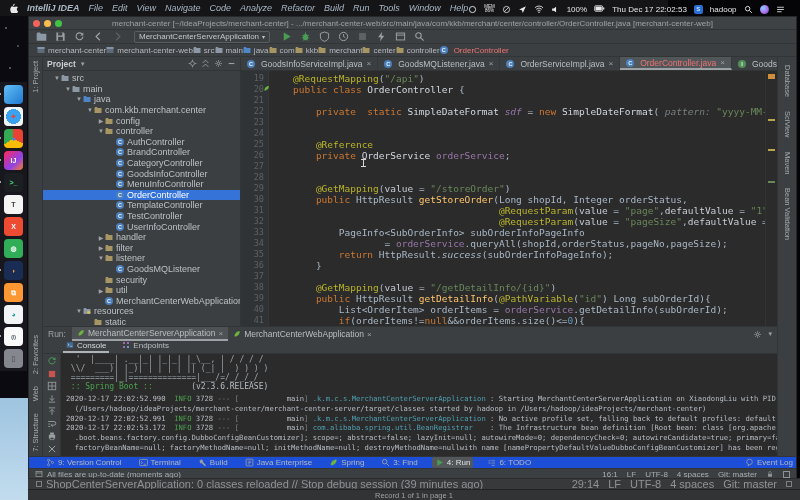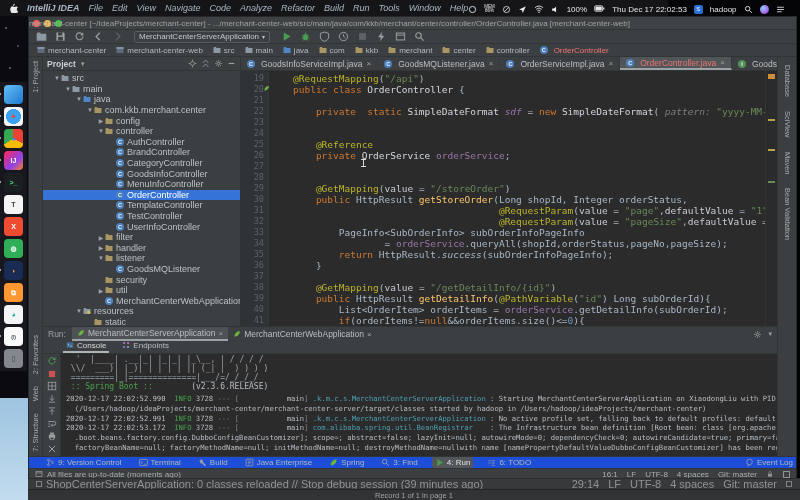--- a/index.html
+++ b/index.html
@@ -23,25 +23,25 @@
   #dock-stars{position:absolute;left:0;top:0;width:28px;height:70px;background:radial-gradient(1px 1px at 6px 12px,#fff,transparent),radial-gradient(1px 1px at 18px 30px,#cfd8ff,transparent),radial-gradient(1px 1px at 10px 52px,#fff,transparent),#0a0a10}
   #dock{position:absolute;left:0;top:66px;width:27px;padding:3px 0;background:rgba(28,28,34,.75);display:flex;flex-direction:column;align-items:center;gap:3px}
   .dicon{position:relative;width:19px;height:19px;border-radius:4px;display:flex;align-items:center;justify-content:center;font-size:8px;font-weight:bold}
   .dicon.running::before{content:"";position:absolute;left:-5px;top:8px;width:2px;height:2px;border-radius:50%;background:#cfd3da}
   #dock-wall{position:absolute;left:0;bottom:0;width:28px;height:102px;background:linear-gradient(#9ec4e0,#c2dcee)}
 
   
   #window{position:absolute;left:28px;top:16px;width:769px;height:462px;background:#3c3f41;border:1px solid #262829;color:#bbbfc3;font-size:9px}
   #titlebar{position:absolute;left:0;top:0;right:0;height:13px;background:#3f4244;border-bottom:1px solid #313435;display:flex;align-items:center}
   .tl{width:7px;height:7px;border-radius:50%;margin-left:4px}
-  #win-title{position:absolute;left:0;right:0;text-align:left;font-size:8px;color:#9fa2a4;white-space:nowrap;overflow:hidden}
+  #win-title{position:absolute;left:0;right:0;text-align:center;font-size:8px;color:#9fa2a4;white-space:nowrap;overflow:hidden}
   #toolbar{position:absolute;left:0;top:13px;right:0;height:14px;display:flex;align-items:center;gap:6px;padding:0 6px;border-bottom:1px solid #323536}
   .tbtn{display:flex;align-items:center;justify-content:center;width:13px;height:13px}
   #runcombo{display:flex;align-items:center;gap:3px;font-size:8px;color:#c3c7cb;border:1px solid #5a5d5f;border-radius:2px;padding:0 4px;height:12px;margin:0 4px}
-  #breadcrumbs{position:absolute;left:0;top:27px;right:0;height:13px;display:flex;align-items:center;gap:10px;padding:0 8px;border-bottom:1px solid #323536;font-size:8px;white-space:nowrap;overflow:hidden}
+  #breadcrumbs{position:absolute;left:0;top:27px;right:0;height:13px;display:flex;align-items:center;gap:0;padding:0 8px;border-bottom:1px solid #323536;font-size:8px;white-space:nowrap;overflow:hidden}
   .crumb{display:flex;align-items:center;gap:3px;color:#b5bac0}
   .crumb.err{color:#ef7373}
 
   
   #row1{position:absolute;left:0;top:40px;right:0;height:14px;border-bottom:1px solid #323536;display:flex}
   #proj-head{width:198px;margin-left:14px;display:flex;align-items:center;gap:4px;padding:0 4px;border-right:1px solid #323536;font-size:8.5px}
   #proj-head .sp{flex:1}
   #tabstrip{flex:1;display:flex;overflow:hidden}
   .etab{display:flex;align-items:center;gap:3px;padding:0 6px;font-size:8.5px;color:#bbbfc3;border-right:1px solid #35383a;white-space:nowrap}
   .etab.active{background:#515658;border-bottom:2px solid #9da2a6}
@@ -590,30 +590,30 @@
             <span class="tc c">C</span>
             <span>UserInfoController</span>
           </div>
           <div class="trow" style="padding-left: 54px;">
             <span class="ar">▶</span>
             <span>
               <svg width="8" height="8" viewBox="0 0 16 16">
                 <path d="M1 4l1-2h4l1 2h8v10H1z" fill="#a79563"></path>
               </svg>
             </span>
-            <span>filter</span>
+            <span>handler</span>
           </div>
           <div class="trow" style="padding-left: 54px;">
             <span class="ar">▶</span>
             <span>
               <svg width="8" height="8" viewBox="0 0 16 16">
                 <path d="M1 4l1-2h4l1 2h8v10H1z" fill="#a79563"></path>
               </svg>
             </span>
-            <span>handler</span>
+            <span>filter</span>
           </div>
           <div class="trow" style="padding-left: 54px;">
             <span class="ar">▼</span>
             <span>
               <svg width="8" height="8" viewBox="0 0 16 16">
                 <path d="M1 4l1-2h4l1 2h8v10H1z" fill="#a79563"></path>
               </svg>
             </span>
             <span>listener</span>
           </div>

